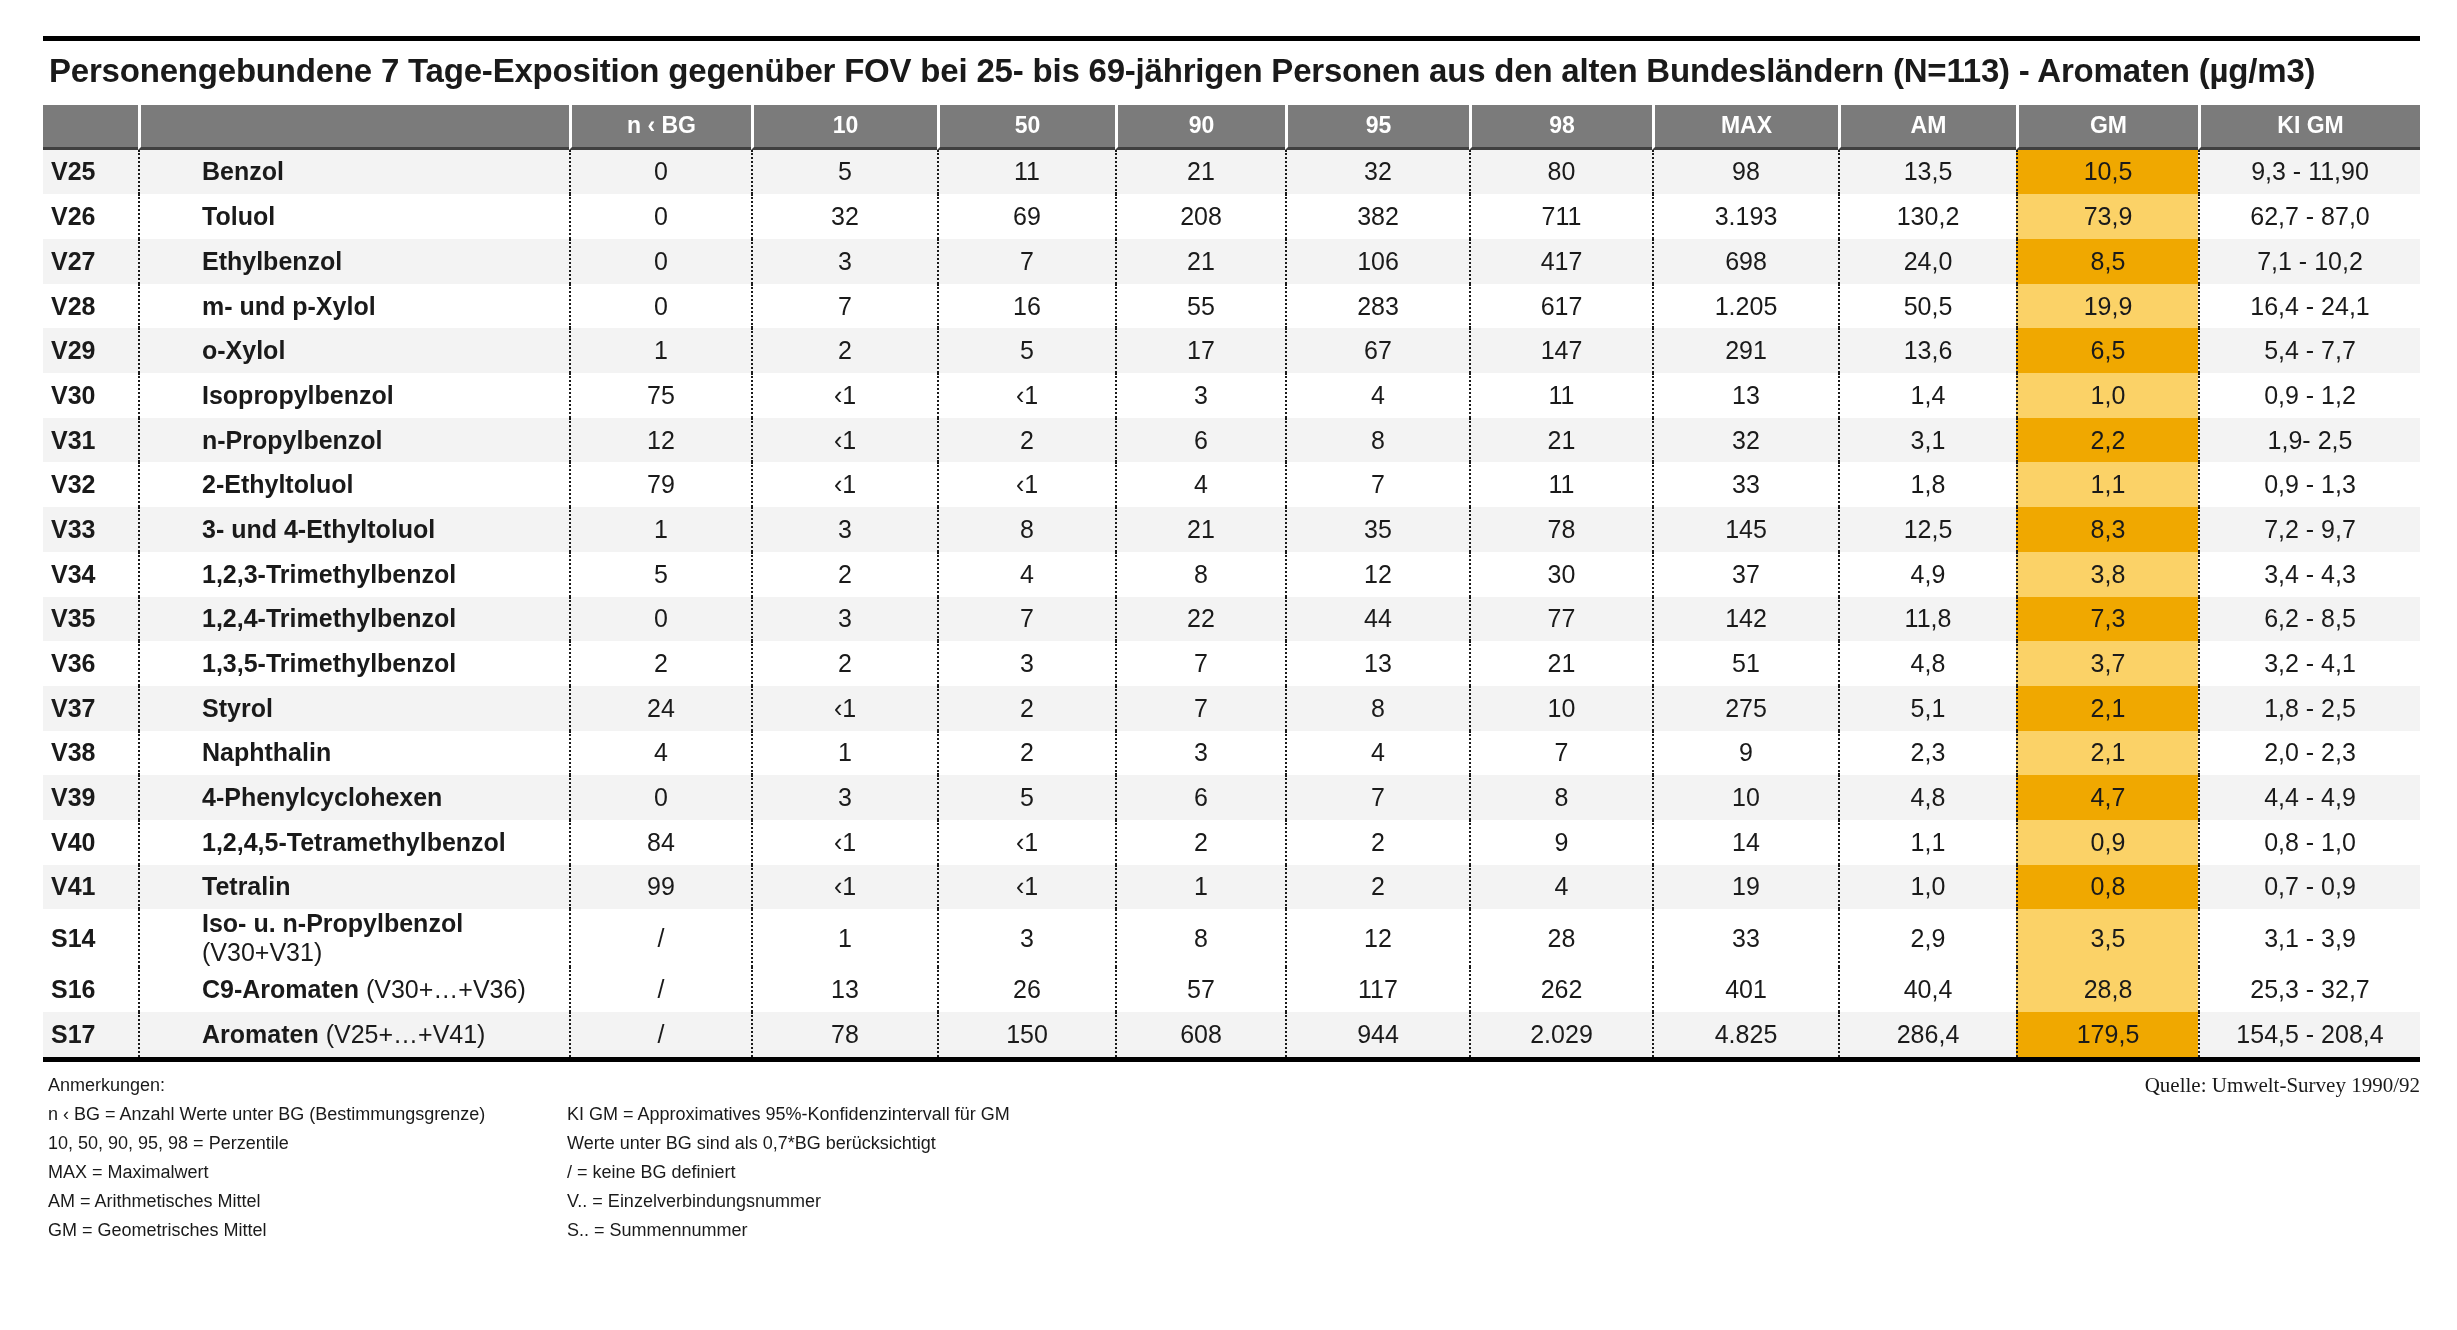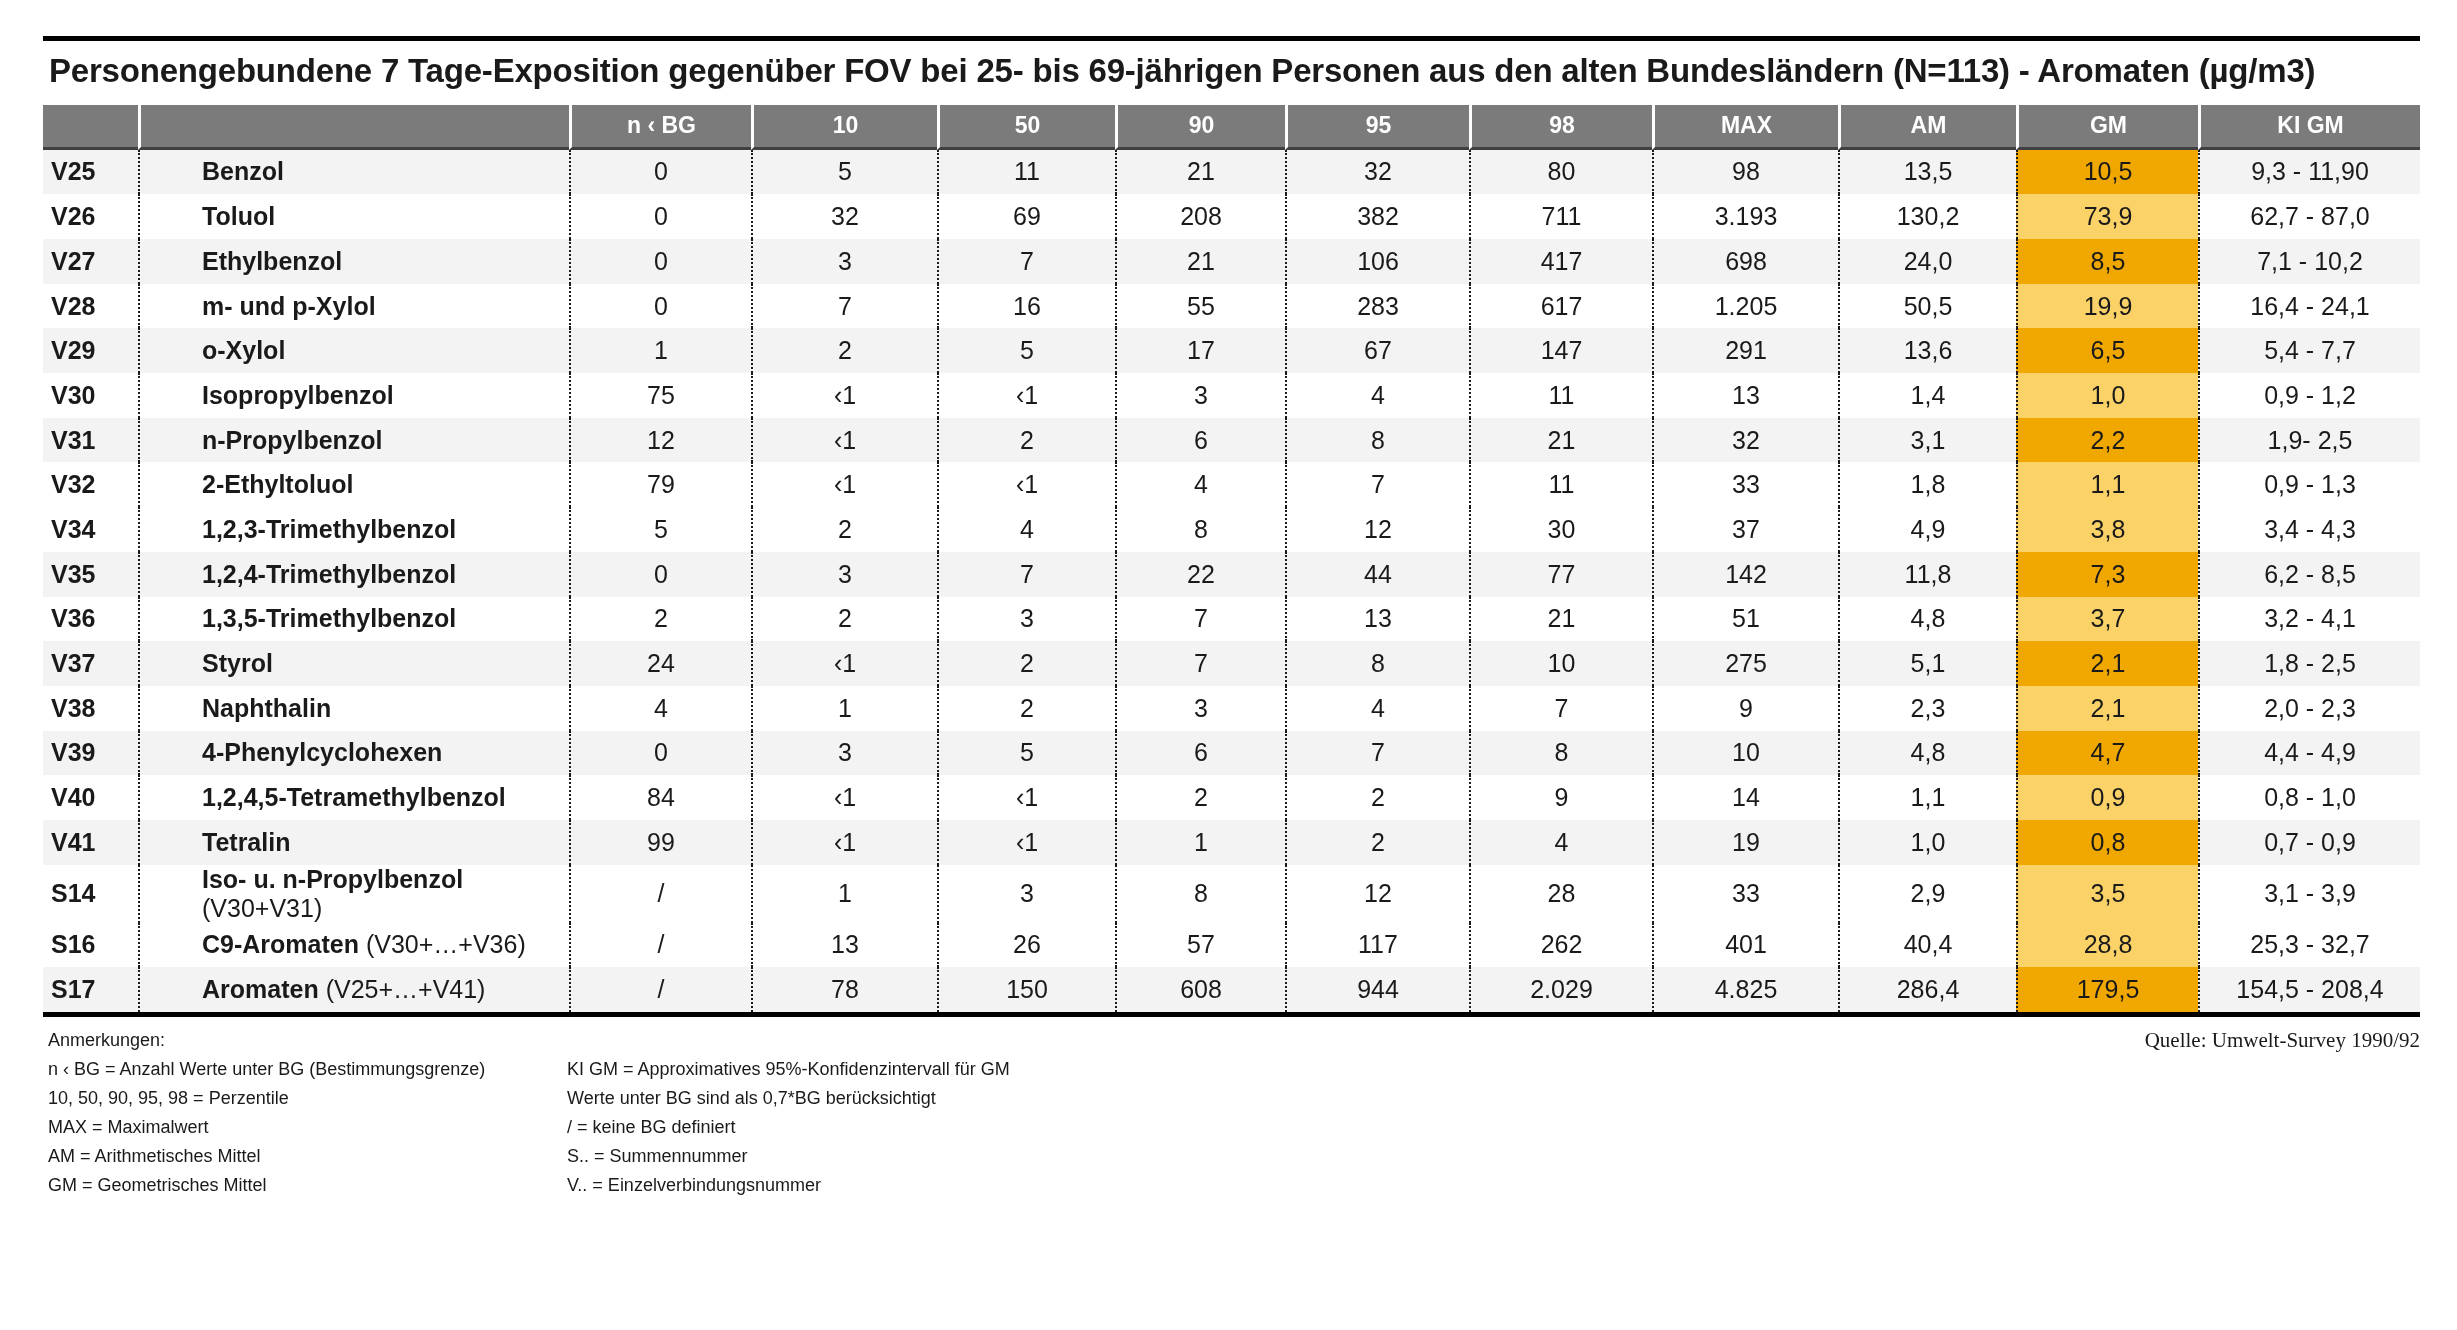--- a/index.html
+++ b/index.html
@@ -202,20 +202,34 @@
           <td class="num">‹1</td>
           <td class="num">‹1</td>
           <td class="num">4</td>
           <td class="num">7</td>
           <td class="num">11</td>
           <td class="num">33</td>
           <td class="num">1,8</td>
           <td class="num gm-light">1,1</td>
           <td class="num">0,9 - 1,3</td>
         </tr>
+        <tr class="stripe">
+          <td class="id">V33</td>
+          <td class="sub"><span>3- und 4-Ethyltoluol</span></td>
+          <td class="num">1</td>
+          <td class="num">3</td>
+          <td class="num">8</td>
+          <td class="num">21</td>
+          <td class="num">35</td>
+          <td class="num">78</td>
+          <td class="num">145</td>
+          <td class="num">12,5</td>
+          <td class="num gm-dark">8,3</td>
+          <td class="num">7,2 - 9,7</td>
+        </tr>
         <tr>
           <td class="id">V34</td>
           <td class="sub"><span>1,2,3-Trimethylbenzol</span></td>
           <td class="num">5</td>
           <td class="num">2</td>
           <td class="num">4</td>
           <td class="num">8</td>
           <td class="num">12</td>
           <td class="num">30</td>
           <td class="num">37</td>
@@ -378,19 +392,19 @@
         <li>n ‹ BG = Anzahl Werte unter BG (Bestimmungsgrenze)</li>
         <li>10, 50, 90, 95, 98 = Perzentile</li>
         <li>MAX = Maximalwert</li>
         <li>AM = Arithmetisches Mittel</li>
         <li>GM = Geometrisches Mittel</li>
       </ul>
       <ul>
         <li>KI GM = Approximatives 95%-Konfidenzintervall für GM</li>
         <li>Werte unter BG sind als 0,7*BG berücksichtigt</li>
         <li> / = keine BG definiert</li>
+        <li>V.. = Einzelverbindungsnummer</li>
         <li>S.. = Summennummer</li>
-        <li>V.. = Einzelverbindungsnummer</li>
       </ul>
     </div>
   </div>
 
 </div>
 
 </body></html>

